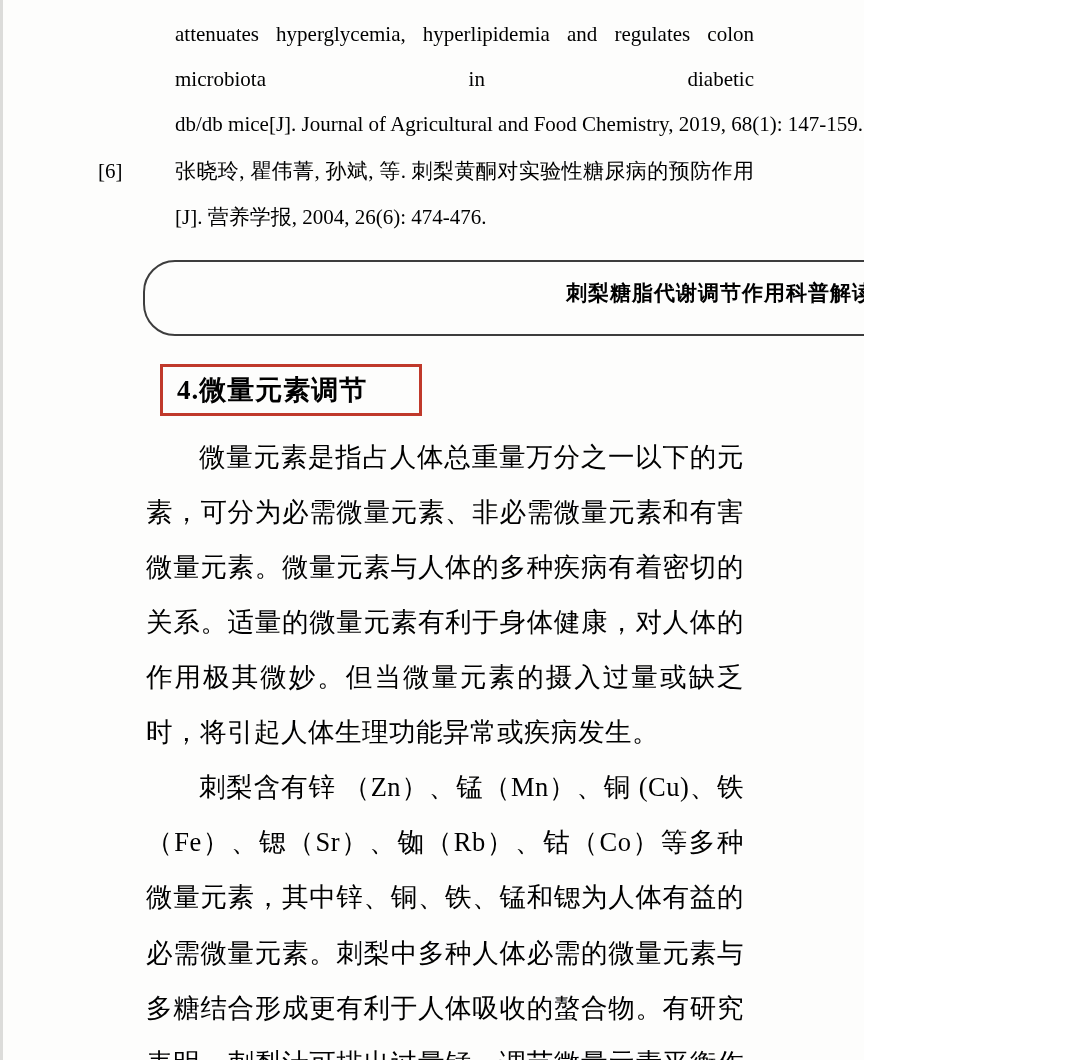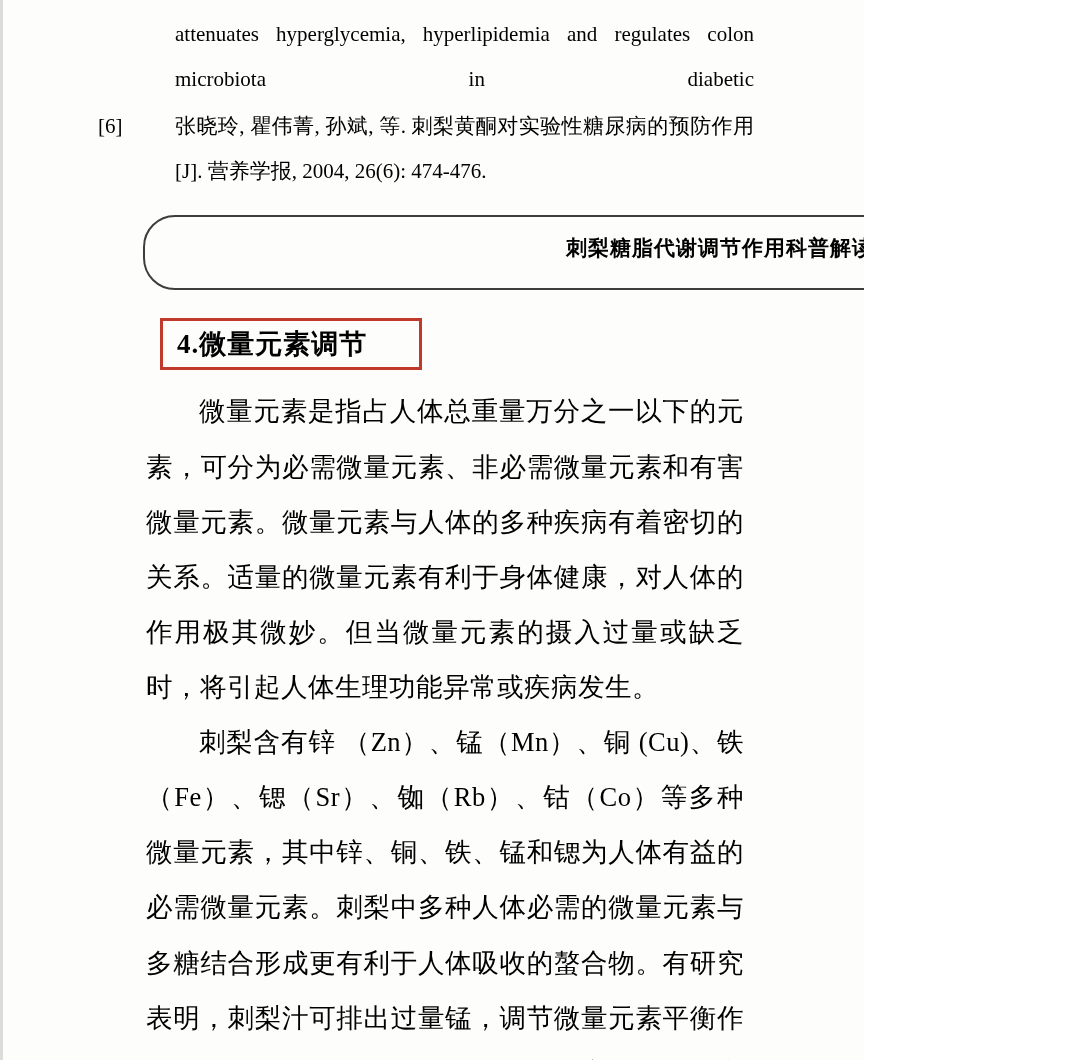--- a/index.html
+++ b/index.html
@@ -93,20 +93,21 @@
   .body-para + .body-para { margin-top: 0; }
 </style>
 </head>
 <body>
 
 <div class="page">
 
   
   <div class="refs">
     <div class="ref-line justified">attenuates hyperglycemia, hyperlipidemia and regulates colon microbiota in diabetic</div>
+    <div class="ref-line">db/db mice[J]. Journal of Agricultural and Food Chemistry, 2019, 68(1): 147-159.</div>
   </div>
 
   
   <div class="ref-item">
     <span class="ref-label">[6]</span>
     <span>张晓玲, 瞿伟菁, 孙斌, 等. 刺梨黄酮对实验性糖尿病的预防作用[J]. 营养学报, 2004, 26(6): 474-476.</span>
   </div>
 
   
   <div class="info-box">

